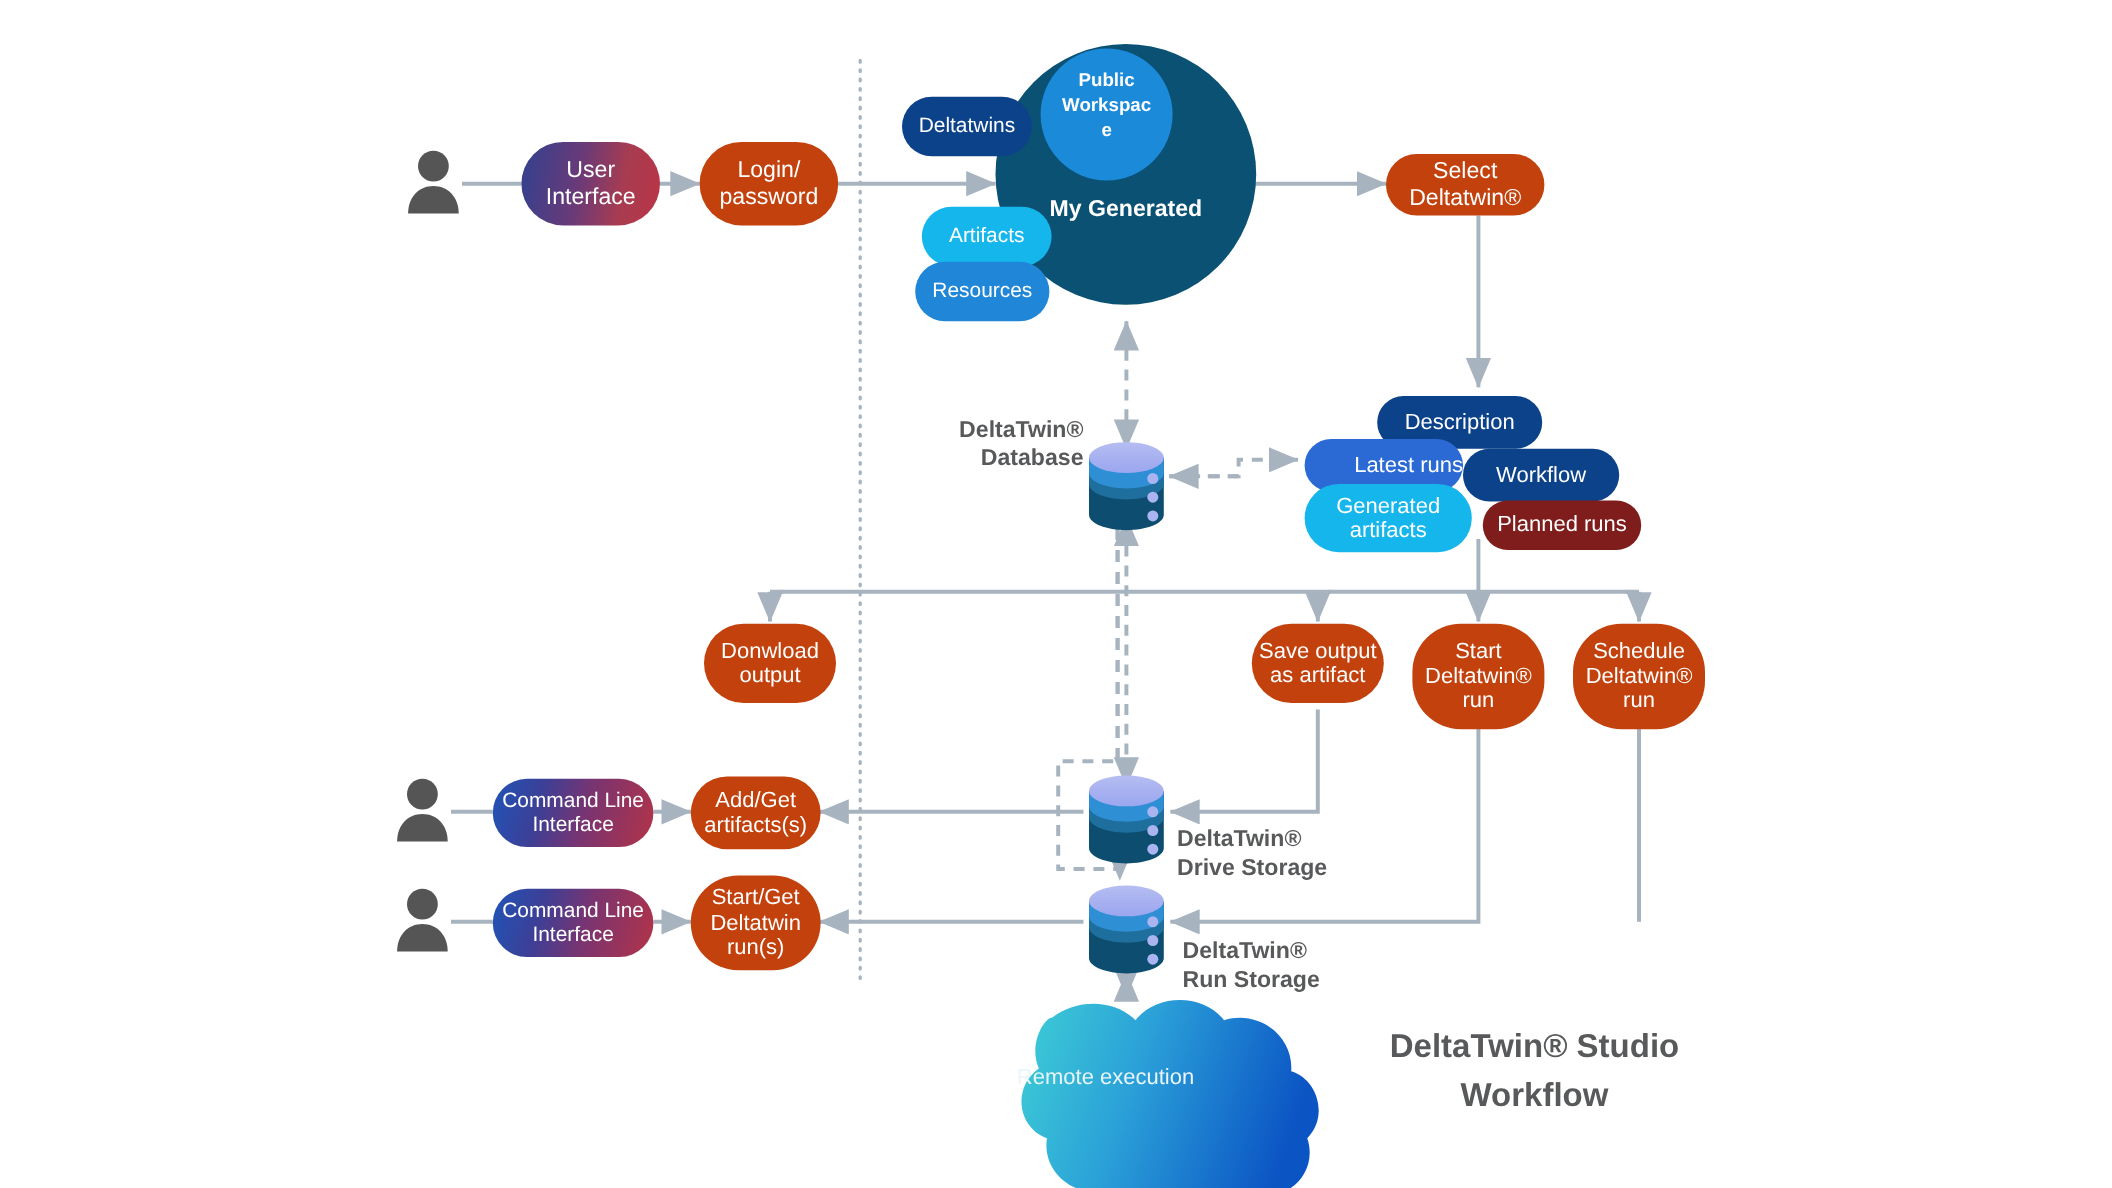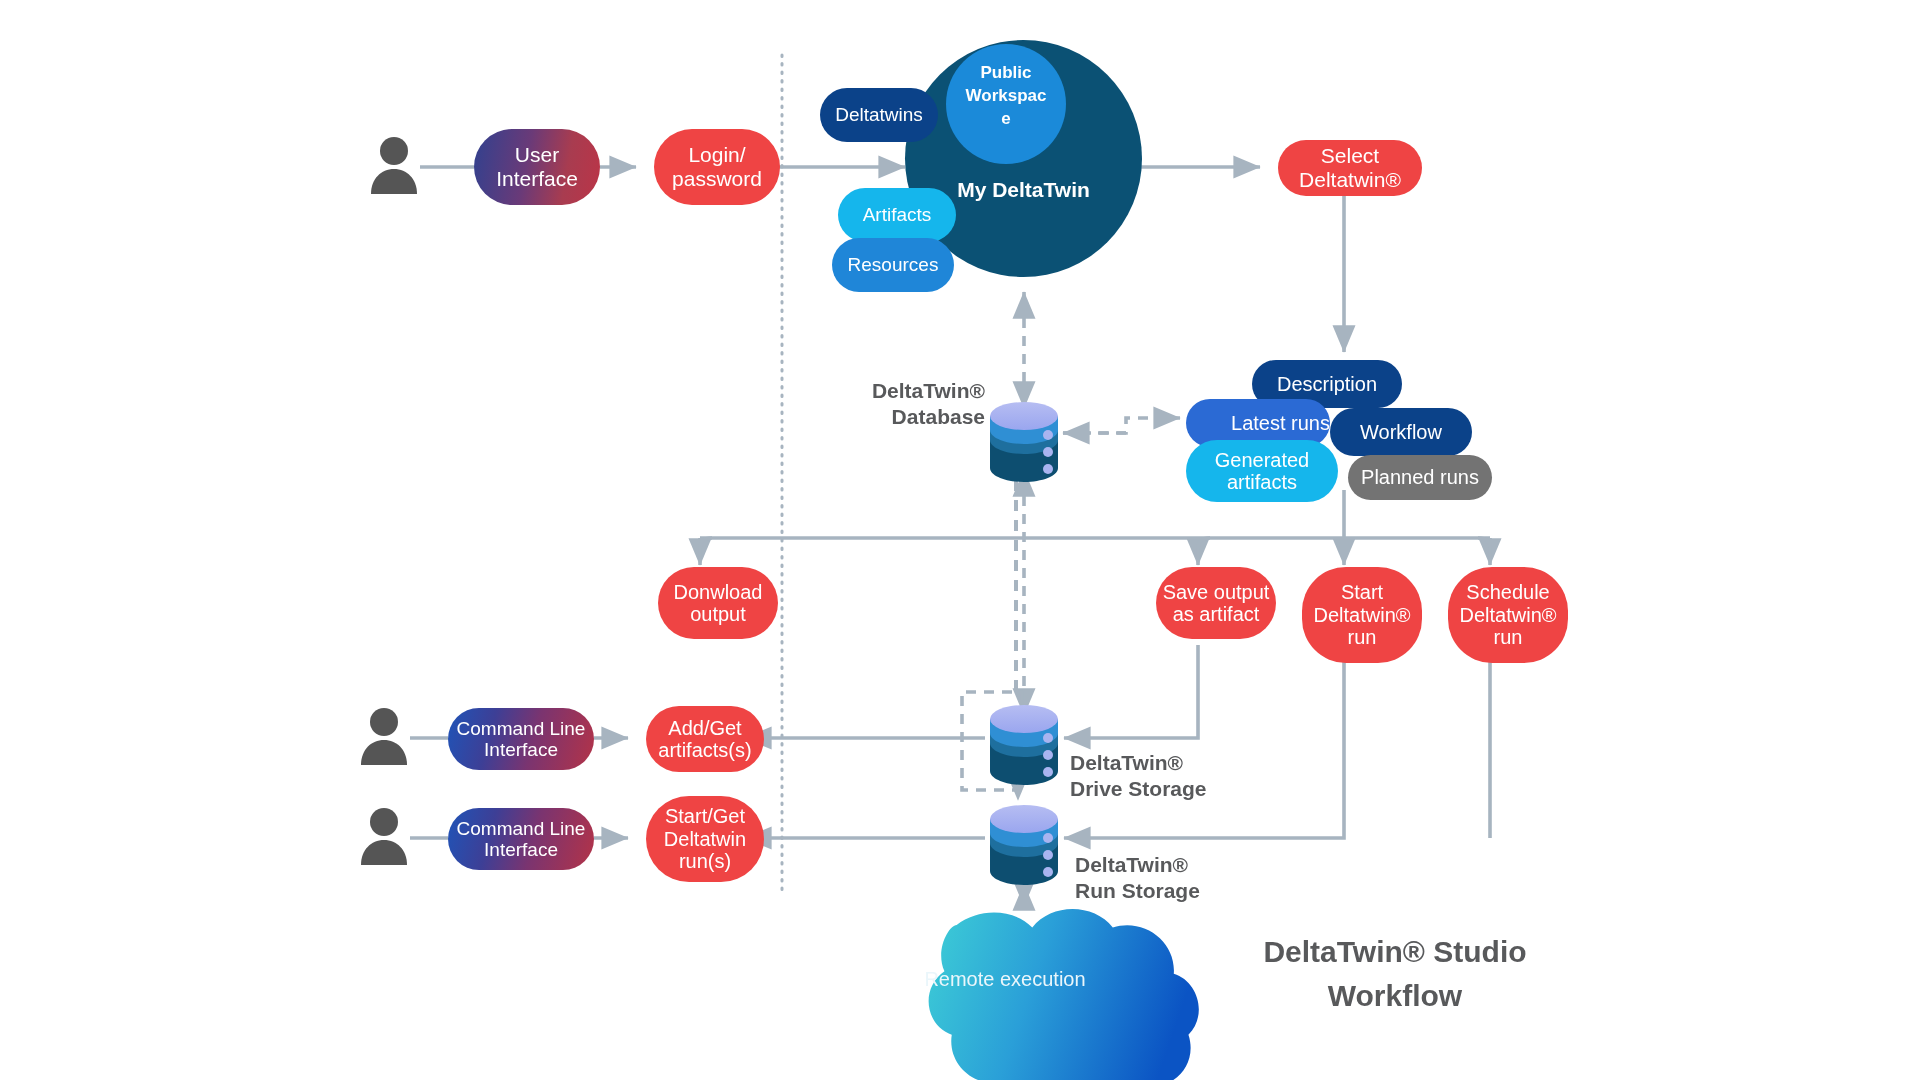--- a/index.html
+++ b/index.html
@@ -3,26 +3,26 @@
 <meta charset="utf-8">
 <style>
   html,body{margin:0;padding:0;background:#ffffff;}
   body{width:1920px;height:1080px;overflow:hidden;font-family:"Liberation Sans",sans-serif;}
   #stage{position:relative;width:1920px;height:1080px;background:#fff;}
   #svgLayer{position:absolute;left:0;top:0;width:1920px;height:1080px;}
 
   .node{position:absolute;display:flex;align-items:center;justify-content:center;text-align:center;
         color:#ffffff;box-sizing:border-box;line-height:1.12;}
   .pill{border-radius:44px;}
-  .red{background:#ef4444;margin-left:18px;}
+  .red{background:#c2410c;}
   .navy{background:#0b4289;}
   .royal{background:#2b6ad4;}
   .cyan{background:#15b6ec;}
   .blue2{background:#1f86d8;}
-  .periwinkle{background:#737373;justify-content:center;}
+  .periwinkle{background:#7f1d1d;justify-content:center;}
   .gradui{background:linear-gradient(100deg,#31418f 0%,#6a3a78 42%,#a83c50 72%,#bb3447 100%);}
   .gradcli{background:linear-gradient(105deg,#1f54b8 0%,#3d3f96 30%,#7a3470 58%,#b33348 100%);}
 
   .plaintext{position:absolute;color:#58595b;font-weight:bold;text-align:center;line-height:1.22;}
 
   .circle{position:absolute;border-radius:50%;}
   .ws-outer{background:#0b5174;}
   .ws-inner{background:#1b8ad9;}
 
   .ws-label{position:absolute;color:#fff;font-weight:bold;}
@@ -166,21 +166,21 @@
   </div>
 
   <div class="node pill red" style="left:636px;top:129px;width:126px;height:76px;font-size:21px;">
     <div>
       <div>Login/</div>
       <div>password</div>
     </div>
   </div>
 
   <div class="circle ws-outer" style="left:905px;top:40px;width:237px;height:237px;"></div>
-  <div class="ws-label" style="left:905px;top:178px;width:237px;text-align:center;font-size:21px;">My DeltaTwin</div>
+  <div class="ws-label" style="left:905px;top:178px;width:237px;text-align:center;font-size:21px;">My Generated</div>
 
   <div class="circle ws-inner" style="left:946px;top:44px;width:120px;height:120px;"></div>
   <div class="ws-label" style="left:946px;top:62px;width:120px;text-align:center;font-size:17px;line-height:1.35;">
     <div>Public</div>
     <div>Workspac</div>
     <div>e</div>
   </div>
 
   <div class="node pill navy" style="left:820px;top:88px;width:118px;height:54px;font-size:19px;">
     <span>Deltatwins</span>

